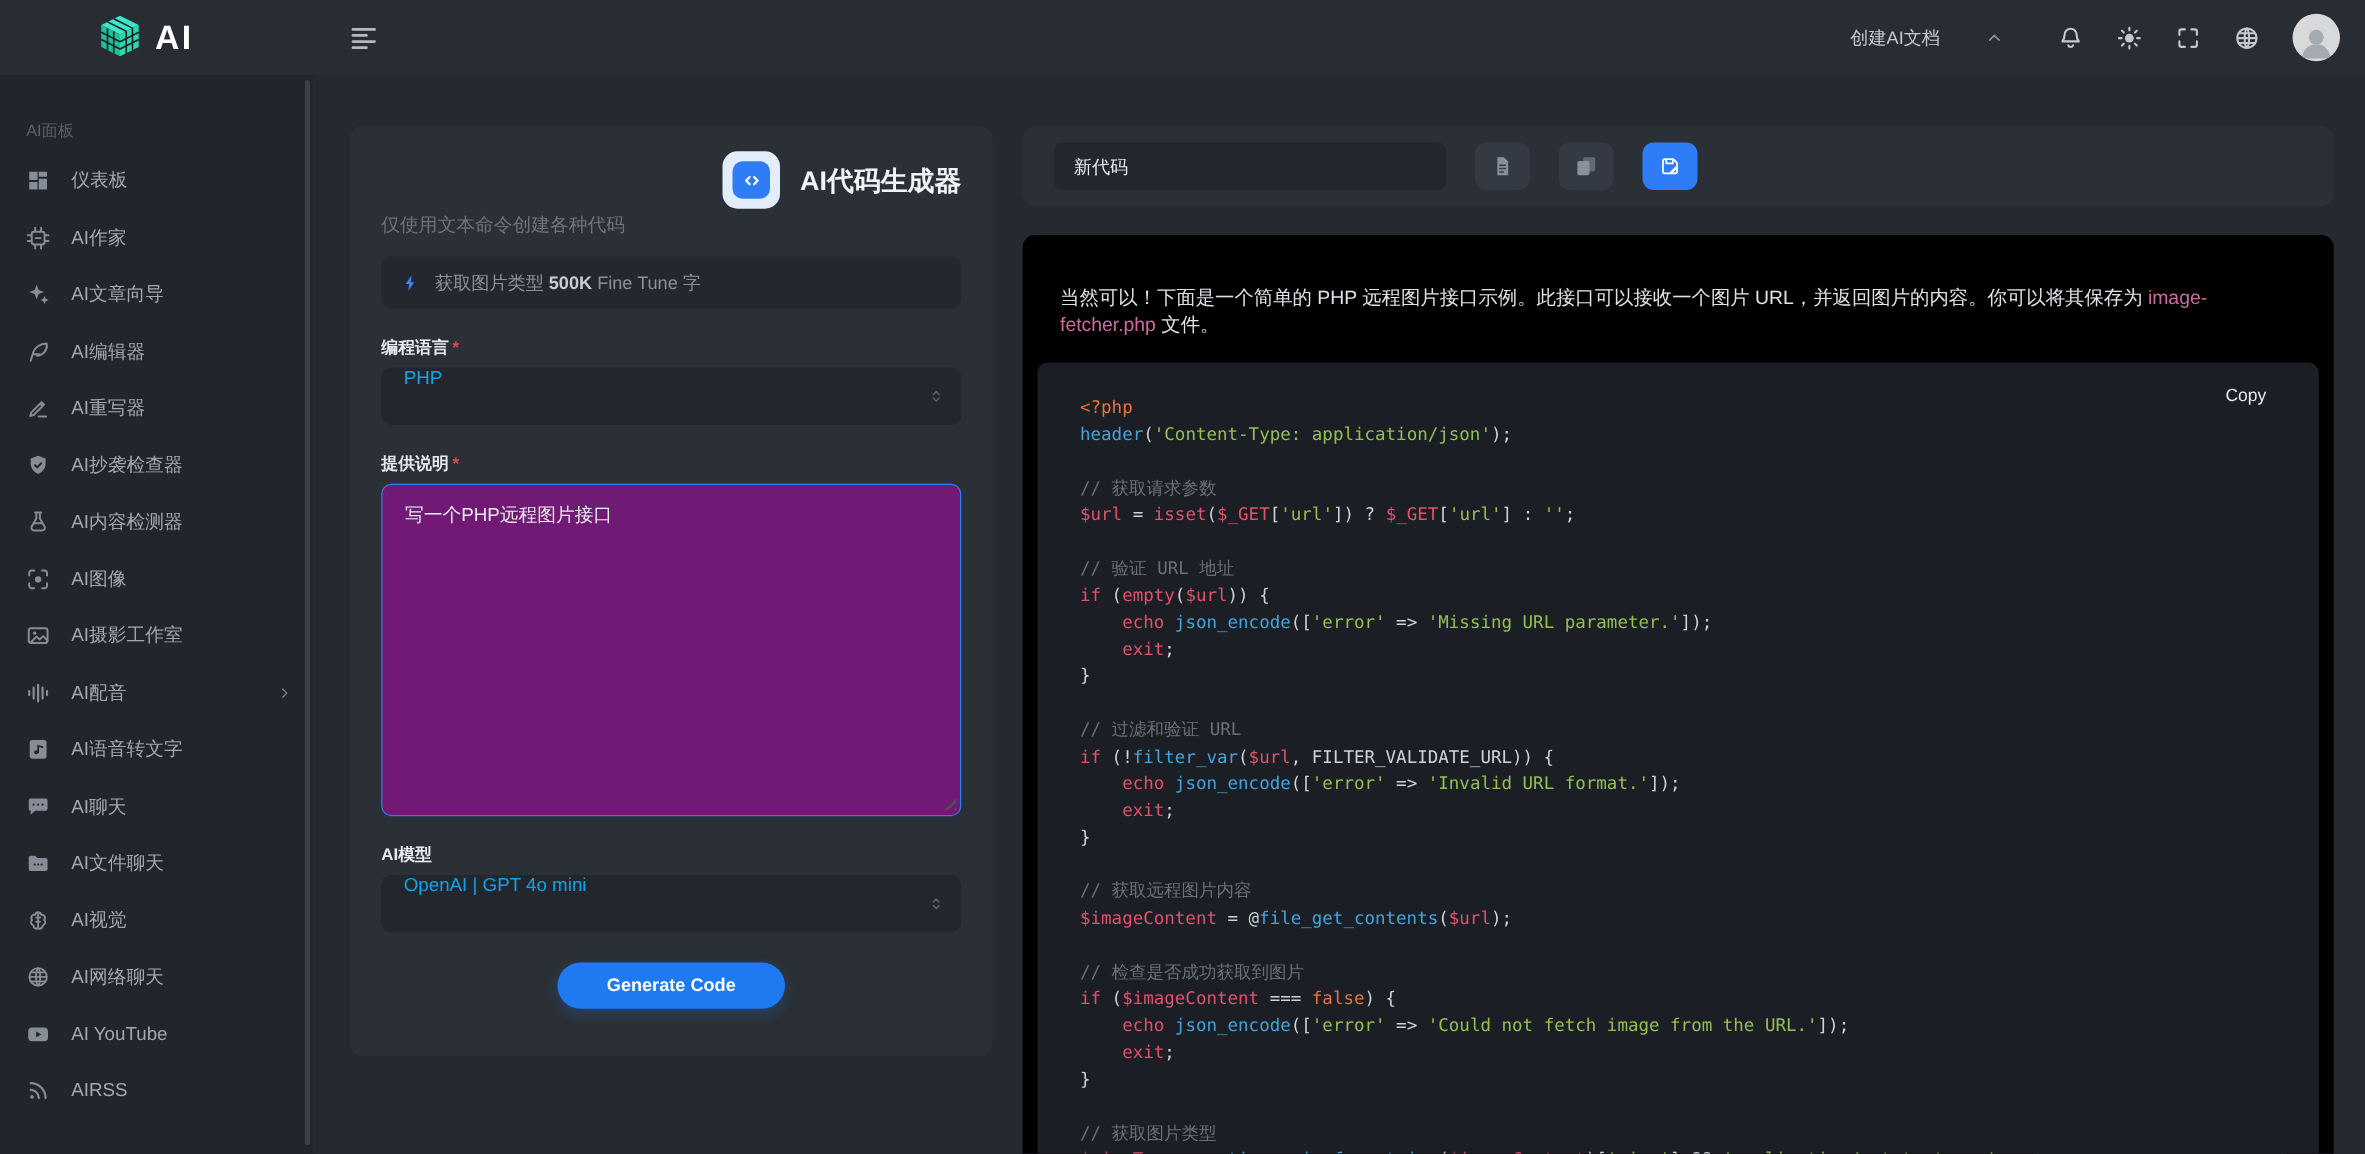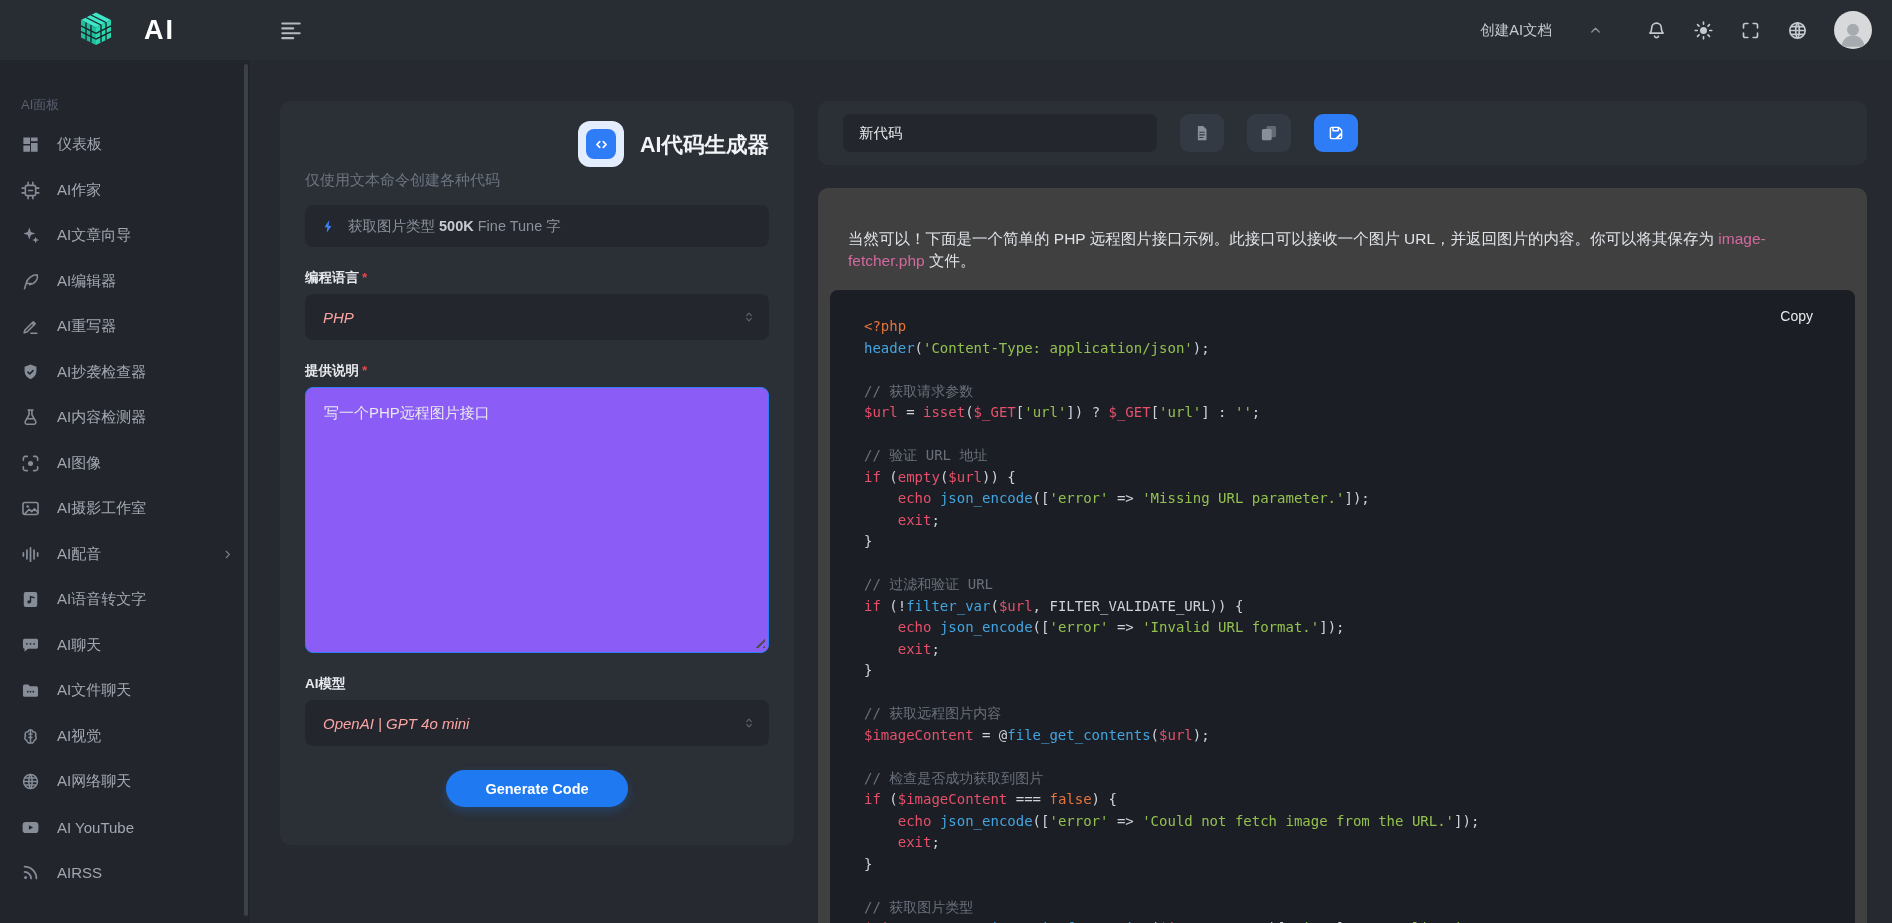--- a/index.html
+++ b/index.html
@@ -1,21 +1,21 @@
 <!DOCTYPE html>
 <html><head>
 <meta charset="utf-8">
 <style>
   *{box-sizing:border-box;margin:0;padding:0;}
   html,body{width:1892px;height:923px;overflow:hidden;}
   body{position:relative;background:#26292f;font-family:"Liberation Sans","DejaVu Sans",sans-serif;}
   svg{display:block;}
   
   .navbar{position:absolute;left:0;top:0;width:1892px;height:60px;background:#282c33;}
-  .logo{position:absolute;left:76px;top:10px;display:flex;align-items:center;gap:28px;cursor:pointer;}
+  .logo{position:absolute;left:76px;top:10px;display:flex;align-items:center;gap:8px;cursor:pointer;}
   .logo-text{font-size:27px;font-weight:800;color:#ffffff;letter-spacing:2px;}
   .hamburger{position:absolute;left:278px;top:17px;width:26px;height:26px;background:none;border:none;color:#b4bac2;cursor:pointer;}
   .hamburger svg{width:26px;height:26px;}
   .nav-right{position:absolute;right:20px;top:0;height:60px;display:flex;align-items:center;gap:25px;}
   .create-doc{display:flex;align-items:center;gap:36px;margin-right:18px;cursor:pointer;}
   .create-doc span{font-size:14.5px;color:#c7ccd3;}
   .create-doc svg{width:15px;height:15px;color:#8f959e;}
   .nav-icon-btn{background:none;border:none;color:#c4c9d0;width:22px;height:22px;cursor:pointer;}
   .nav-icon-btn svg{width:21px;height:21px;}
   .avatar{width:38px;height:38px;border-radius:50%;background:#d8d9db;overflow:hidden;display:grid;place-items:center;cursor:pointer;}
@@ -34,37 +34,37 @@
   .gen-icon-inner{width:30px;height:30px;border-radius:8px;background:#2f7df6;display:grid;place-items:center;color:#fff;}
   .gen-icon-inner svg{width:17px;height:17px;}
   .gen-title{font-size:21.5px;font-weight:bold;color:#f2f4f7;}
   .gen-sub{font-size:15px;color:#6d7480;height:20px;margin-bottom:14px;}
   .balance{height:42px;background:#24282e;border-radius:8px;display:flex;align-items:center;gap:12px;padding:0 16px;margin-bottom:22px;}
   .balance svg{width:15px;height:15px;color:#3b82f6;flex:none;}
   .balance-text{font-size:14.5px;color:#8b919c;}
   .balance-text b{color:#c9cdd3;}
   .f-label{font-size:13.5px;font-weight:bold;color:#e8eaee;height:17px;margin-bottom:8px;}
   .req{color:#e5484d;margin-left:3px;}
-  .f-select{height:46px;background:#23262c;border-radius:8px;display:flex;align-items:center;padding:0 18px;color:#fca5a5;font-size:15px;margin-bottom:22px;position:relative;cursor:pointer;font-style:italic;}
+  .f-select{height:46px;background:#23262c;border-radius:8px;display:flex;padding:0 18px;color:#0ea5e9;font-size:15px;margin-bottom:22px;position:relative;cursor:pointer;}
   .f-select .updown{position:absolute;right:13px;top:16px;width:14px;height:14px;color:#5d646e;}
   .area-wrap{position:relative;margin-bottom:22px;}
-  .f-area{display:block;width:100%;height:266px;background:#8b5cf6;border:1.6px solid #2e7cf6;border-radius:8px;padding:14px 18px;color:#e8eaed;font-size:15px;line-height:1.5;resize:none;outline:none;font-family:inherit;}
+  .f-area{display:block;width:100%;height:266px;background:#701a75;border:1.6px solid #2e7cf6;border-radius:8px;padding:14px 18px;color:#e8eaed;font-size:15px;line-height:1.5;resize:none;outline:none;font-family:inherit;}
   .grip{position:absolute;right:4px;bottom:5px;width:11px;height:11px;background:
     linear-gradient(135deg,transparent 45%,#4a5058 45%,#4a5058 55%,transparent 55%) 0 0/14px 14px no-repeat,
     linear-gradient(135deg,transparent 70%,#4a5058 70%,#4a5058 80%,transparent 80%) 0 0/14px 14px no-repeat;}
   .model-select{margin-bottom:24px;}
   .gen-btn{display:block;margin:6px auto 0;width:182px;height:37px;border-radius:19px;background:#1f7af2;border:none;color:#ffffff;font-size:14.5px;font-weight:bold;font-family:inherit;cursor:pointer;box-shadow:0 4px 10px rgba(31,122,242,.25);}
   
   .result-head{position:absolute;left:818px;top:101px;width:1049px;height:64px;background:#2b3037;border-radius:10px;display:flex;align-items:center;padding:0 25px;gap:12px;}
   .code-name{width:314px;height:38px;background:#23262c;border:none;border-radius:7px;color:#e8eaed;font-size:14.5px;padding:0 16px;outline:none;font-family:inherit;}
   .hbtn{width:44px;height:38px;border-radius:9px;background:#343a43;border:none;display:grid;place-items:center;color:#8a909b;cursor:pointer;margin-left:11px;}
   .hbtn svg{width:18px;height:18px;}
   .hbtn.primary{background:#2e7cf6;color:#ffffff;}
   
-  .result-card{position:absolute;left:818px;top:188px;width:1049px;height:735px;background:#404040;border-radius:10px 10px 0 0;padding:40px 12px 0 12px;overflow:hidden;}
+  .result-card{position:absolute;left:818px;top:188px;width:1049px;height:735px;background:#000000;border-radius:10px 10px 0 0;padding:40px 12px 0 12px;overflow:hidden;}
   .intro{margin:0 18px 18px 18px;font-size:15.5px;color:#dfe3e8;line-height:22px;}
   .codeblock{position:relative;background:#1b1e24;border-radius:8px 8px 0 0;height:660px;padding:26px 30px 0 34px;overflow:hidden;}
   .copy-btn{position:absolute;top:18px;right:42px;background:none;border:none;color:#e8eaec;font-size:14px;font-family:inherit;cursor:pointer;}
   .code{font-family:"DejaVu Sans Mono",monospace;font-size:14px;}
   .code-line{white-space:pre;line-height:21.5px;height:21.5px;}
   .tok-o{color:#e8743c;}  
   .tok-f{color:#42a5e0;}  
   .tok-s{color:#93c050;}  
   .tok-k{color:#e5506b;}  
   .tok-c{color:#69707b;}  

